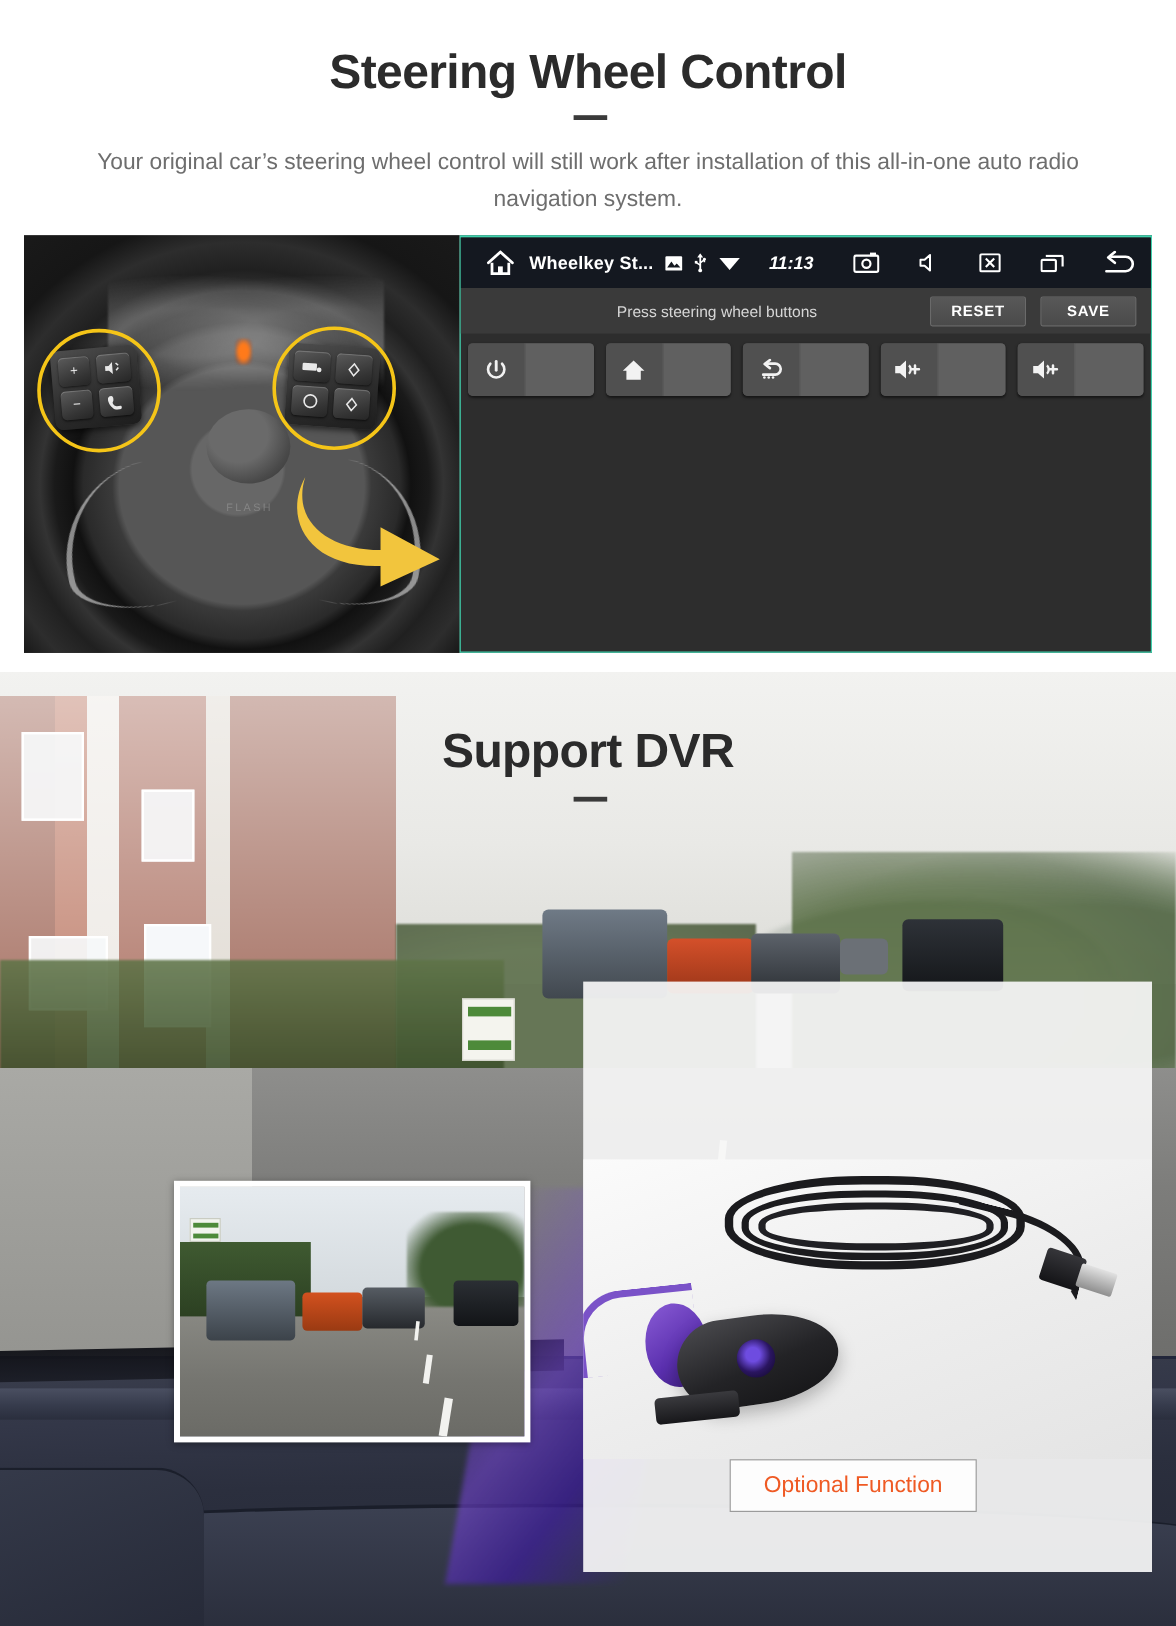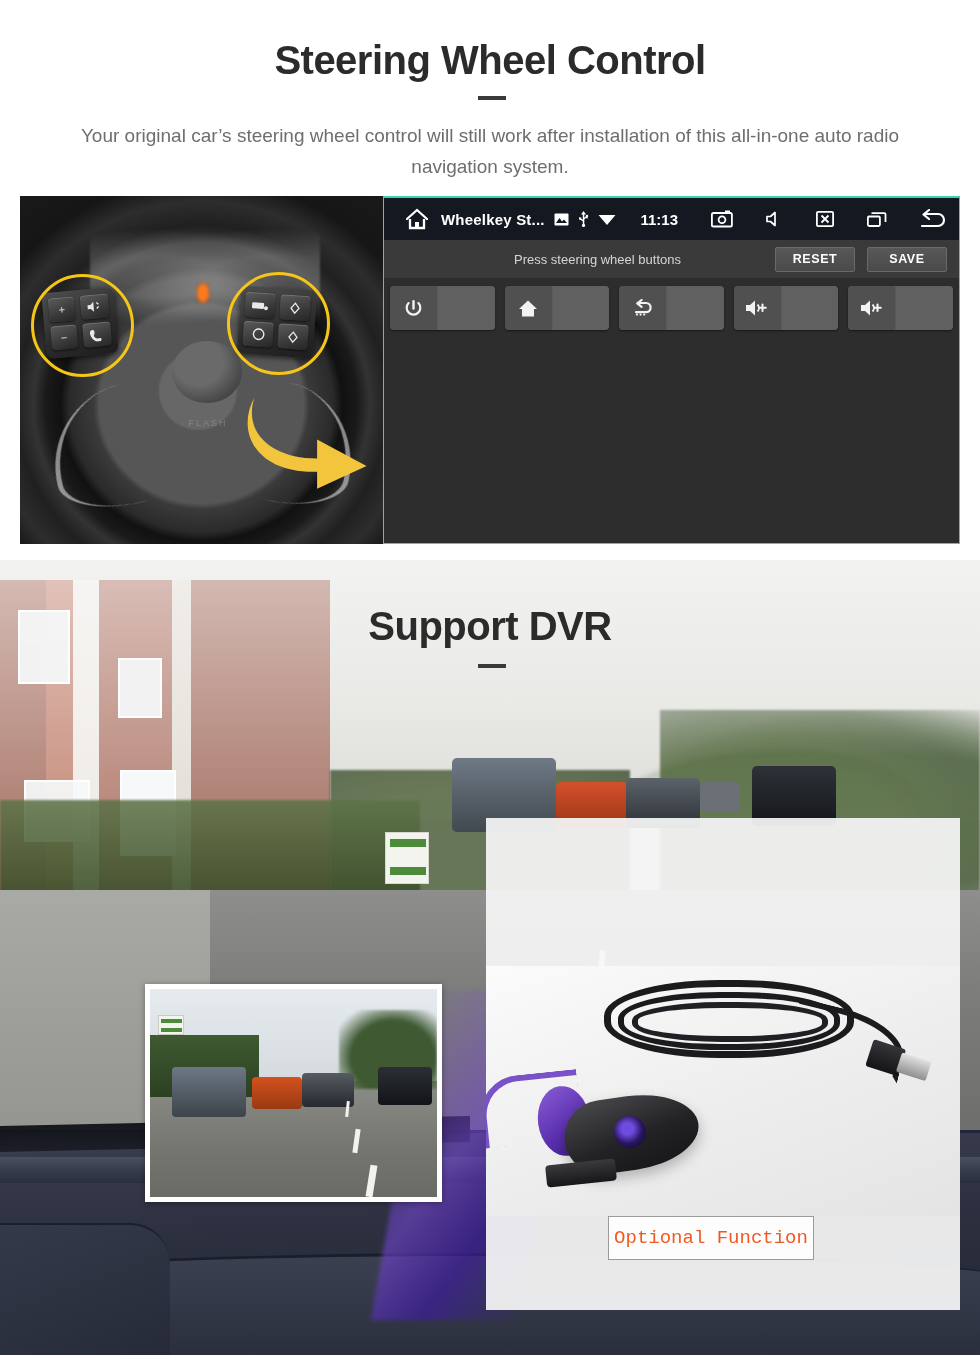--- a/index.html
+++ b/index.html
@@ -72,21 +72,21 @@
   .hu {
     position:absolute; left:363px; top:0; width:577px; height:348px;
     background:#2d2d2d; border:1px solid #3fd0ac; border-top-width:2px;
   }
   .hu-status {
     position:absolute; left:0; top:0; width:100%; height:42px; background:#141820;
     display:flex; align-items:center; padding:16px 12px; color:#fff;
   }
   .hu-title { font-size:15px; font-weight:bold; margin-left:12px; letter-spacing:.2px; }
   .st-ic { display:inline-flex; align-items:center; justify-content:center; margin-left:9px; }
-  .st-right { margin-left:auto; display:flex; align-items:center; gap:24px; }
+  .st-right { margin-left:auto; display:flex; align-items:center; gap:24px;font-style:italic; }
   .hu-clock { font-size:15px; font-weight:bold; }
 
   .hu-bar {
     position:absolute; left:0; top:42px; width:100%; height:38px;
     background:#3a3a3a; display:flex; align-items:center;
   }
   .hu-hint { flex:1; text-align:center; font-size:13px; color:#d6d6d6; padding-left:36px; }
   .hu-btn {
     min-width:80px; height:25px; margin-right:12px; border:1px solid #6a6a6a; border-radius:2px;
     background:linear-gradient(#585858,#4a4a4a); color:#fff; font-size:12.5px; font-weight:bold;
@@ -182,21 +182,21 @@
     transform:skewX(-10deg); filter:blur(2px); z-index:5;}
 
   
   .panel { position:absolute; left:486px; top:258px; width:474px; height:492px;
     background:rgba(246,246,246,.93); z-index:8; }
   .panel-txt { position:absolute; left:26px; top:28px; width:430px; font-size:20px; line-height:30px; }
   .t-orange { color:#ef5a24; }
   .t-grey { color:#636363; }
   .opt-btn { position:absolute; left:122px; top:398px; width:206px; height:44px;
     border:1px solid #9b9b9b; background:#fdfdfd; color:#ef5a24; font-size:19px;
-    display:flex; align-items:center; justify-content:center;font-family:Liberation Mono, monospace; }
+    display:flex; align-items:center; justify-content:center; }
 
   
   .prod { position:absolute; left:0; top:148px; width:474px; height:250px; overflow:hidden;}
   .prod-bg { position:absolute; inset:0; background:linear-gradient(160deg,#fbfbfb,#ededed 55%,#e4e4e4); }
   .cam-body { position:absolute; left:78px; top:130px; width:135px; height:74px;
     border-radius:38px 50% 50% 38px/37px 50% 50% 37px;
     background:linear-gradient(165deg,#4c4c50,#232326 55%,#141416);
     transform:rotate(-8deg); box-shadow:0 6px 14px rgba(0,0,0,.25);}
   .cam-lensring { position:absolute; left:52px; top:120px; width:52px; height:70px; border-radius:50%;
     background:linear-gradient(150deg,#8a5cd6,#5a2fae 60%,#3a1d78); transform:rotate(-8deg);}

